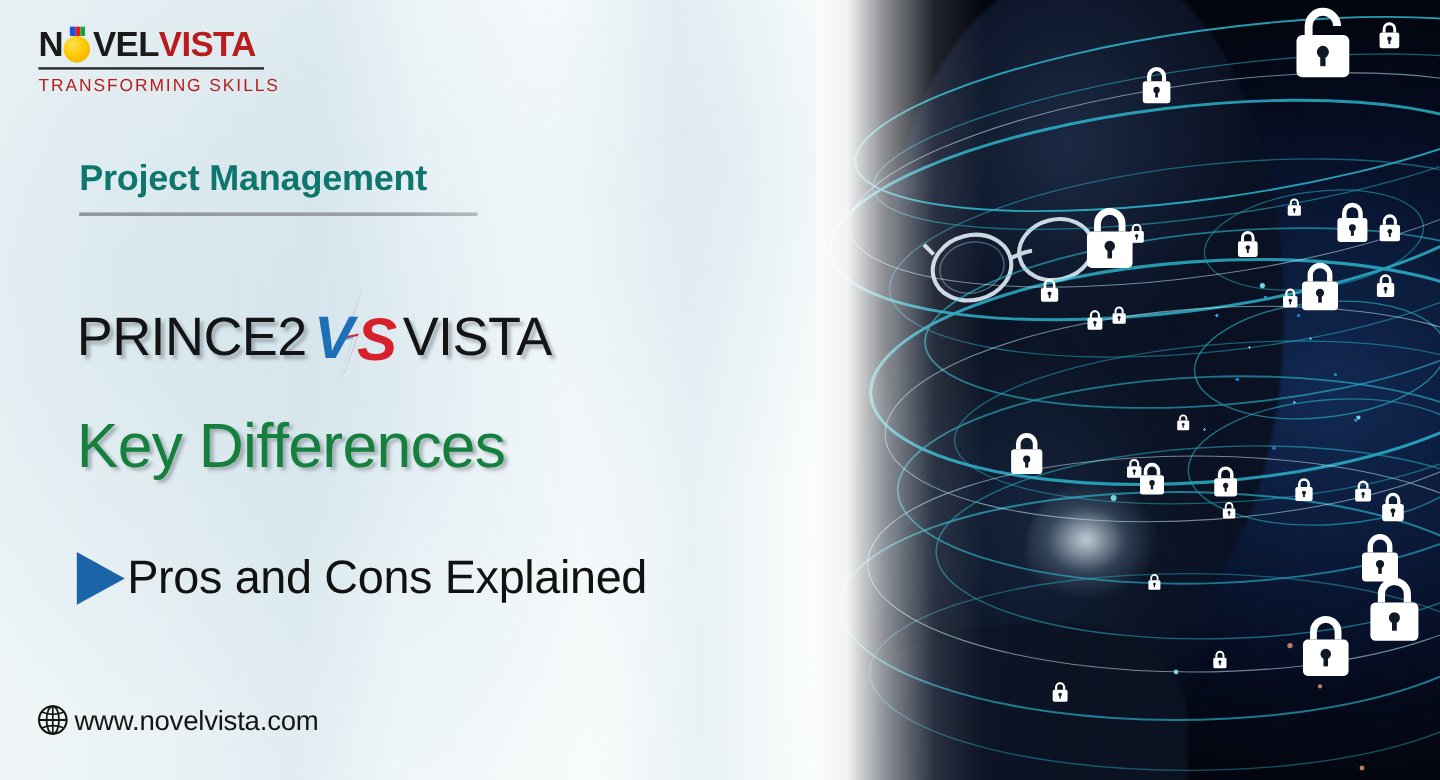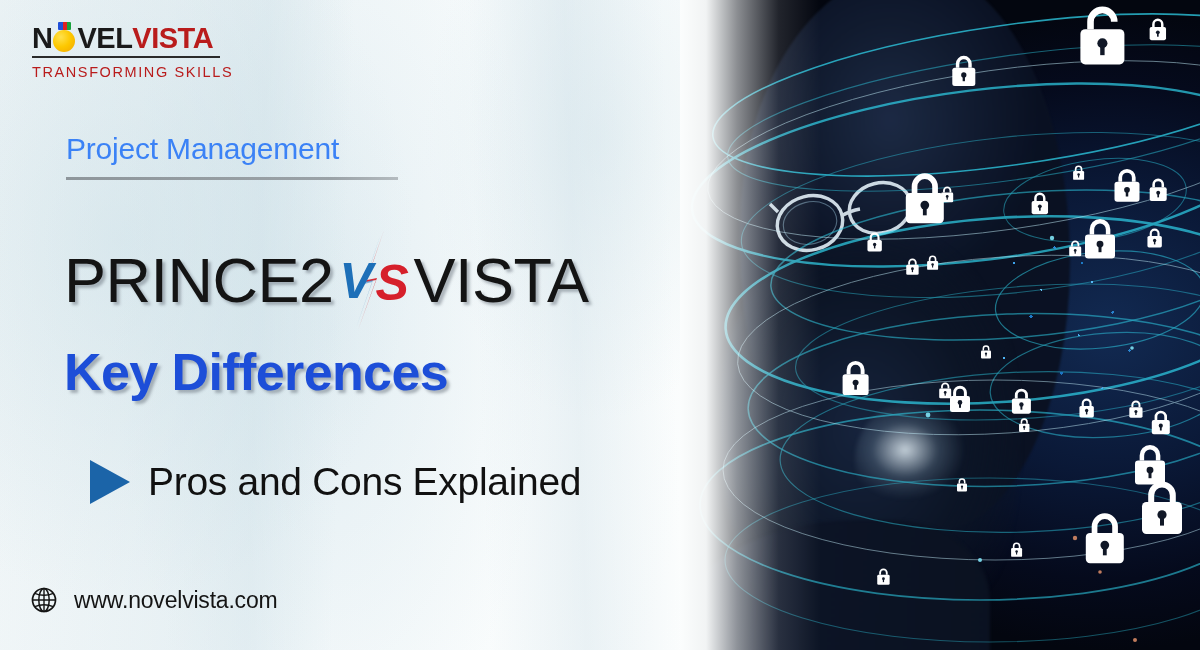--- a/index.html
+++ b/index.html
@@ -214,22 +214,22 @@
 
   
   .category {
     position: absolute;
     left: 66px;
     top: 132px;
     width: 340px;
   }
   .category-label {
     font-size: 30px;
-    font-weight: 400;
-    color: #3b82f6;
+    font-weight: 700;
+    color: #0f766e;
     letter-spacing: -0.2px;
     line-height: 1.1;
     white-space: nowrap;
   }
   .category-rule {
     margin-top: 12px;
     width: 332px;
     height: 3px;
     background: linear-gradient(90deg, #8e969b 0%, #9aa2a7 80%, #b4bbbf 100%);
   }
@@ -240,21 +240,21 @@
     left: 64px;
     top: 230px;
     width: 660px;
   }
   .headline-row {
     display: flex;
     align-items: center;
     white-space: nowrap;
   }
   .h-main {
-    font-size: 63px;
+    font-size: 45px;
     font-weight: 400;
     color: #141414;
     letter-spacing: -0.5px;
     line-height: 1;
     text-shadow: 3px 3px 3px rgba(90,100,110,0.45);
   }
   .vs-badge {
     position: relative;
     width: 76px;
     height: 100px;
@@ -285,37 +285,36 @@
   }
   .vs-bolt {
     position: absolute;
     left: 0; top: 0;
     width: 76px; height: 100px;
     pointer-events: none;
   }
   .h-sub {
     margin-top: 16px;
     font-size: 52px;
-    font-weight: 700;
-    color: #1d4ed8;
+    font-weight: 400;
+    color: #15803d;
     letter-spacing: -0.6px;
     line-height: 1;
     text-shadow: 3px 3px 3px rgba(90,100,110,0.45);
     white-space: nowrap;
   }
 
   
   .cta {
     position: absolute;
     left: 64px;
     top: 460px;
     display: flex;
     align-items: center;
-    gap: 18px;
-    margin-left: 26px;
+    gap: 2px;
   }
   .cta-triangle {
     width: 0;
     height: 0;
     border-top: 22px solid transparent;
     border-bottom: 22px solid transparent;
     border-left: 40px solid #1b64a8;
     flex: none;
   }
   .cta-text {
@@ -326,21 +325,21 @@
     white-space: nowrap;
   }
 
   
   .footer {
     position: absolute;
     left: 30px;
     top: 586px;
     display: flex;
     align-items: center;
-    gap: 16px;
+    gap: 4px;
   }
   .footer-url {
     font-size: 23px;
     color: #141414;
     letter-spacing: -0.2px;
     white-space: nowrap;
   }
 </style>
 </head>
 <body>

